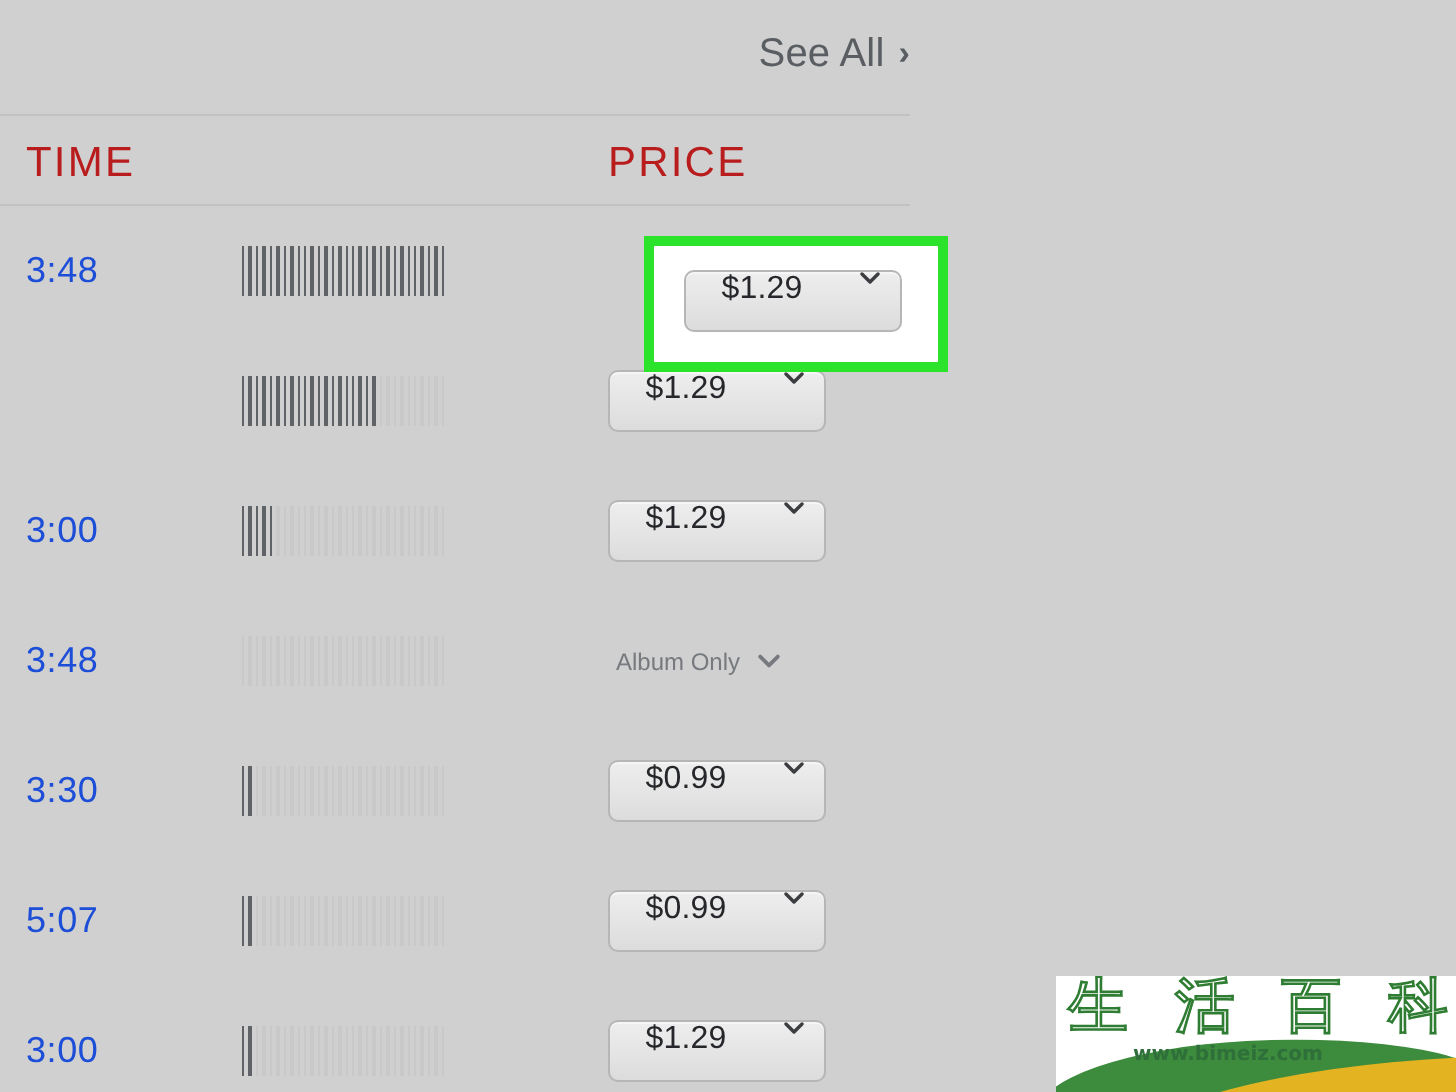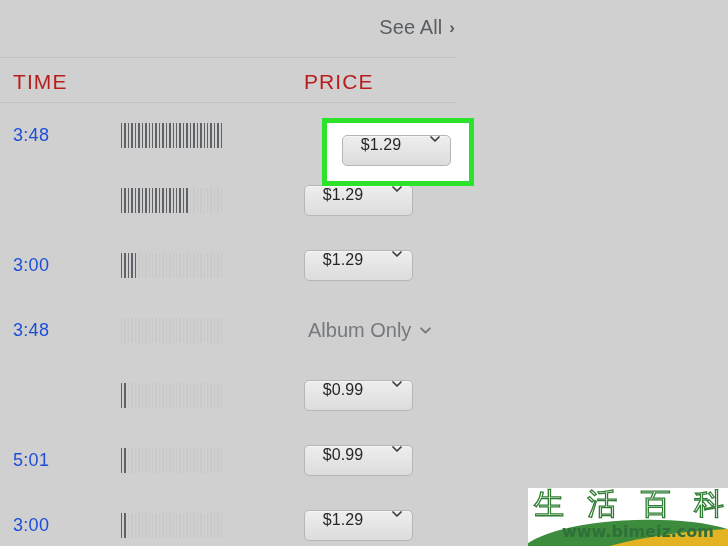--- a/index.html
+++ b/index.html
@@ -161,21 +161,21 @@
   .caret-glyph {
     display: block;
     width: 10px; height: 6px;
   }
 
   .album-only {
     display: inline-flex;
     align-items: center;
     gap: 9px;
     color: #76797d;
-    font-size: 20px;
+    font-size: 12px;
     cursor: pointer;
     padding-left: 4px;
   }
   .album-only .caret-glyph { width: 11px; height: 7px; }
 
   
   #price-highlight {
     position: absolute;
     left: 322px; top: 118px;
     width: 152px; height: 68px;
@@ -236,24 +236,23 @@
     font-size: 30px;
     font-family: "DejaVu Sans", sans-serif;
     line-height: 1;
   }
   #watermark .wm-url {
     position: absolute;
     left: 0; top: 34px;
     width: 172px;
     text-align: center;
     color: #2f6f3a;
-    font-size: 16px;
+    font-size: 10px;
     font-weight: bold;
     font-family: "DejaVu Sans", sans-serif;
-    margin-left: 24px;
   }
 </style>
 </head>
 <body>
 
 <div id="app">
 
   <div id="tracks-panel">
 
     <div id="see-all-row">
@@ -455,20 +454,21 @@
           <div class="cell-price">
             <div class="album-only">
               <span>Album Only</span>
               <svg class="caret-glyph" viewBox="0 0 10 6">
                 <path d="M1 1 L5 5 L9 1" fill="none" stroke="#76797d" stroke-width="1.7" stroke-linecap="round" stroke-linejoin="round"></path>
               </svg>
             </div>
           </div>
         </div>
         <div class="track-row">
+          <div class="cell-time">3:30</div>
           <div class="cell-pop">
             <div class="popbar">
               <i class="on"></i>
               <i class="on"></i>
               <i></i>
               <i></i>
               <i></i>
               <i></i>
               <i></i>
               <i></i>
@@ -502,21 +502,21 @@
               <span class="split"></span>
               <span class="caret">
                 <svg class="caret-glyph" viewBox="0 0 10 6">
                   <path d="M1 1 L5 5 L9 1" fill="none" stroke="#3b3d40" stroke-width="1.7" stroke-linecap="round" stroke-linejoin="round"></path>
                 </svg>
               </span>
             </div>
           </div>
         </div>
         <div class="track-row">
-          <div class="cell-time">5:01</div>
+          <div class="cell-time">5:07</div>
           <div class="cell-pop">
             <div class="popbar">
               <i class="on"></i>
               <i class="on"></i>
               <i></i>
               <i></i>
               <i></i>
               <i></i>
               <i></i>
               <i></i>

